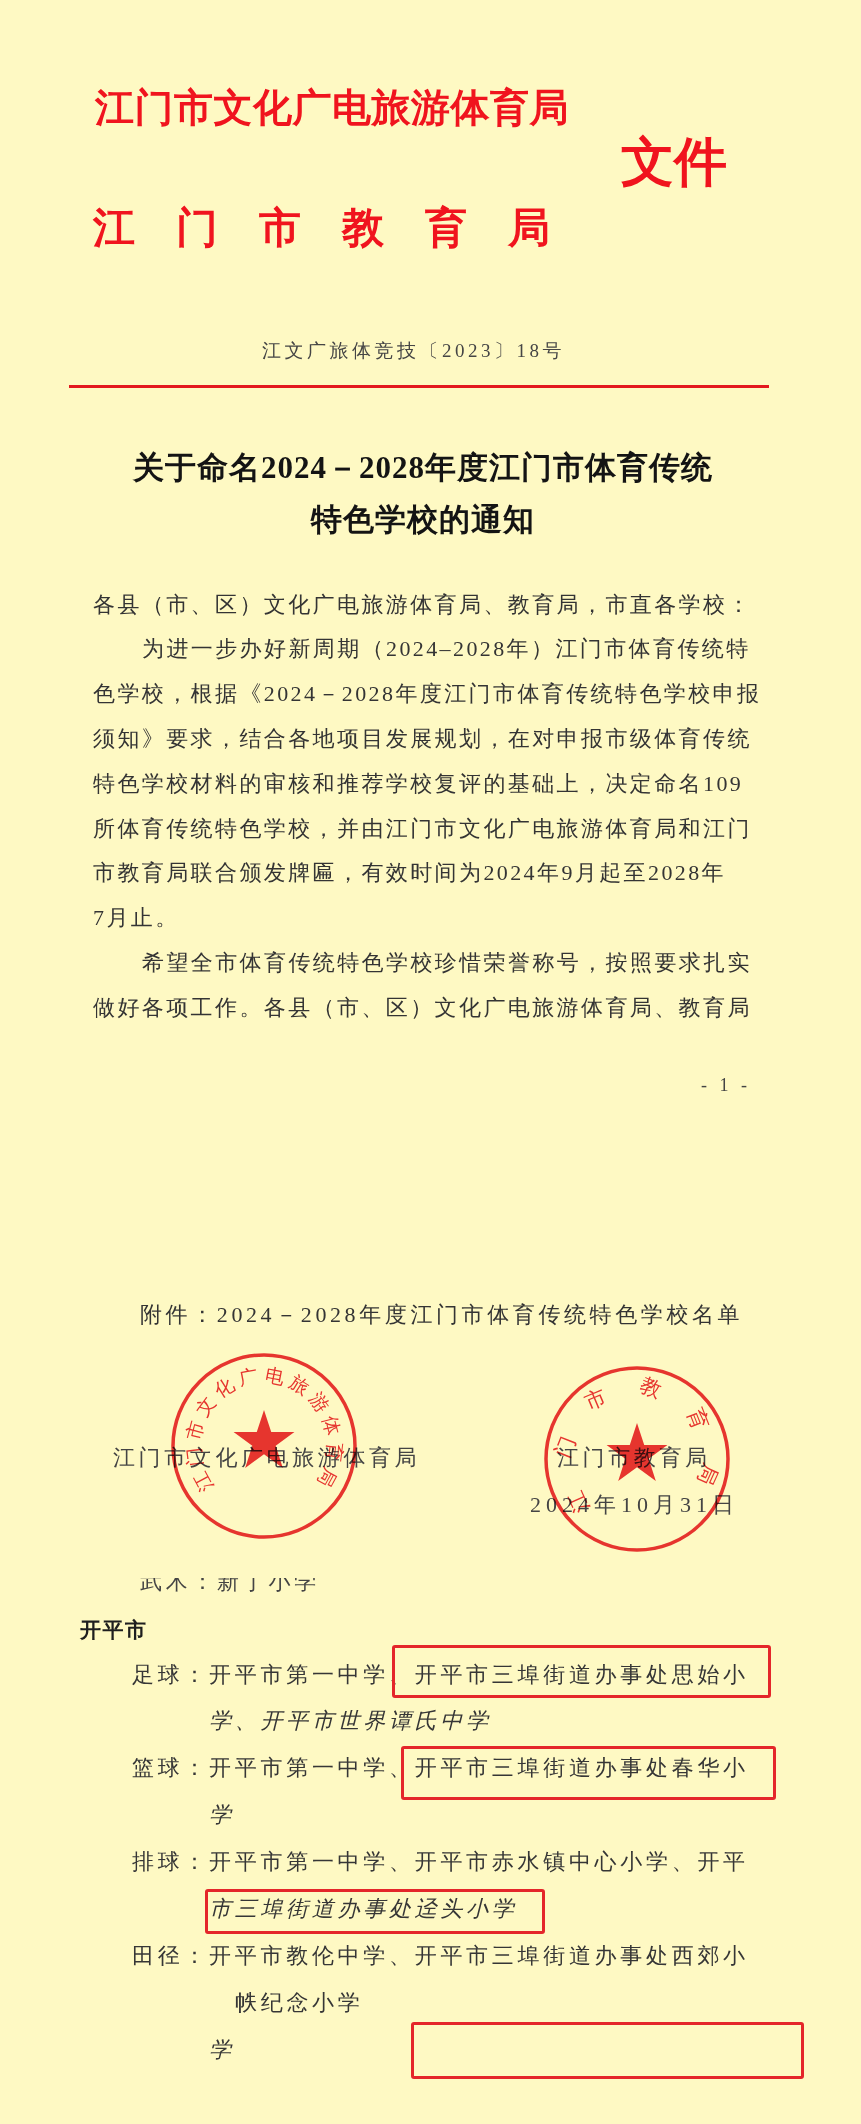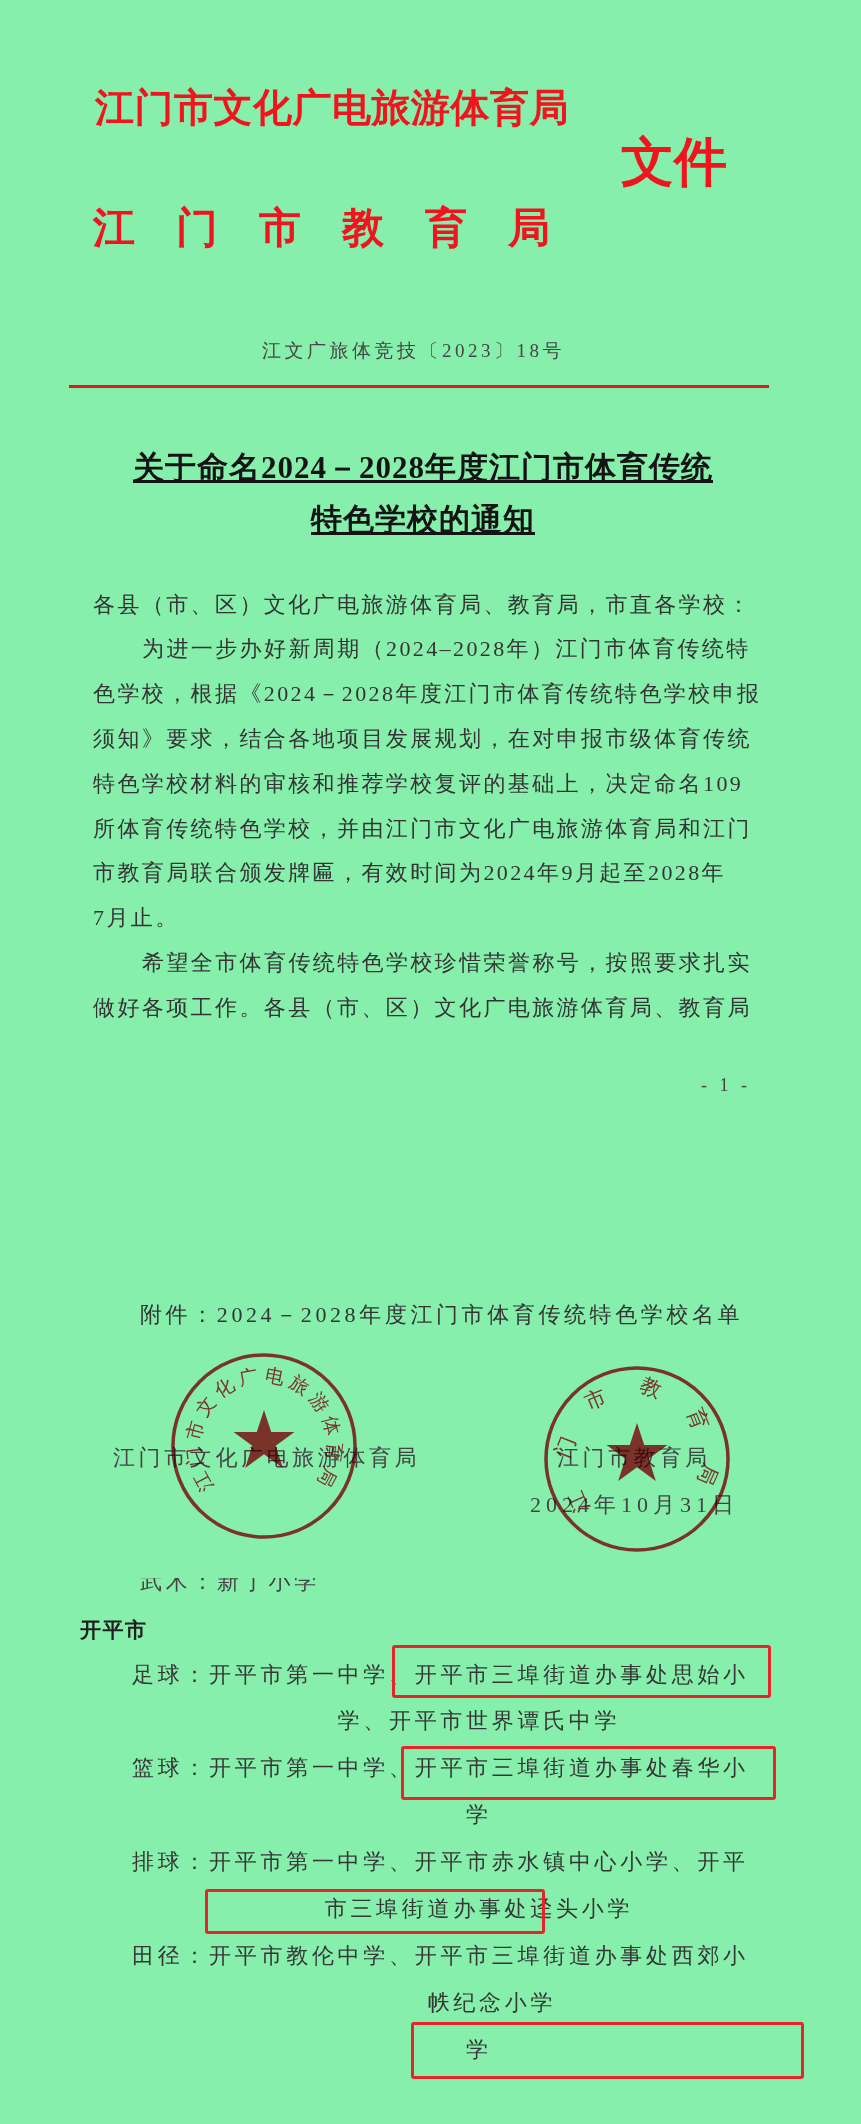--- a/index.html
+++ b/index.html
@@ -1,21 +1,21 @@
 <!DOCTYPE html>
 <html><head>
   <meta charset="utf-8">
   <style>
     html, body { margin: 0; padding: 0; background: #ffffff; }
     #page {
       position: relative;
       width: 861px;
       height: 2124px;
       overflow: hidden;
-      background: #86efac;
+      background: #fef9c3;
       font-family: "Liberation Serif", "DejaVu Serif", serif;
       color: #343434;
     }
     .abs { position: absolute; white-space: nowrap; }
 
     
     .title-issuer-1 {
       left: 95px; top: 86px;
       font-size: 39px; line-height: 44px; font-weight: bold;
       letter-spacing: 0.5px; color: #f0141e;
@@ -38,21 +38,21 @@
     .red-rule {
       left: 69px; top: 385px; width: 700px; height: 3px;
       background: #e3191f;
     }
 
     
     .heading {
       left: 0; top: 442px; width: 846px;
       text-align: center;
       font-size: 31px; line-height: 52px; font-weight: bold;
-      letter-spacing: 1px; color: #141414; text-decoration: underline;
+      letter-spacing: 1px; color: #141414;
     }
 
     
     .body-p1 {
       left: 93px; top: 582.6px;
       font-size: 22px; line-height: 44.8px;
       letter-spacing: 2.4px;
     }
     .body-p1 .line { height: 44.8px; }
     .indent-2 { padding-left: 49px; }
@@ -106,24 +106,24 @@
       white-space: nowrap; color: #444;
     }
     .county {
       left: 80px; top: 1617px;
       font-size: 21px; line-height: 30px; font-weight: bold;
       letter-spacing: 1.5px; color: #1e1e1e; font-family: Liberation Mono, monospace;
     }
     .school-list {
       left: 132px; top: 1651.5px;
       font-size: 22px; line-height: 46.9px;
-      letter-spacing: 3.7px; color: #363636; text-align: center;
+      letter-spacing: 3.7px; color: #363636;
     }
     .school-list .line { height: 46.9px; }
-    .cont-3 { padding-left: 77px; }
+    .cont-3 { padding-left: 77px; font-style: italic; }
     .cont-4 { padding-left: 103px; }
 
     .highlight-box {
       position: absolute;
       border: 3px solid #e4262a;
       border-radius: 3px;
       box-sizing: border-box;
     }
     .hb-1 { left: 392px; top: 1645px; width: 379px; height: 53px; }
     .hb-2 { left: 401px; top: 1746px; width: 375px; height: 54px; }

